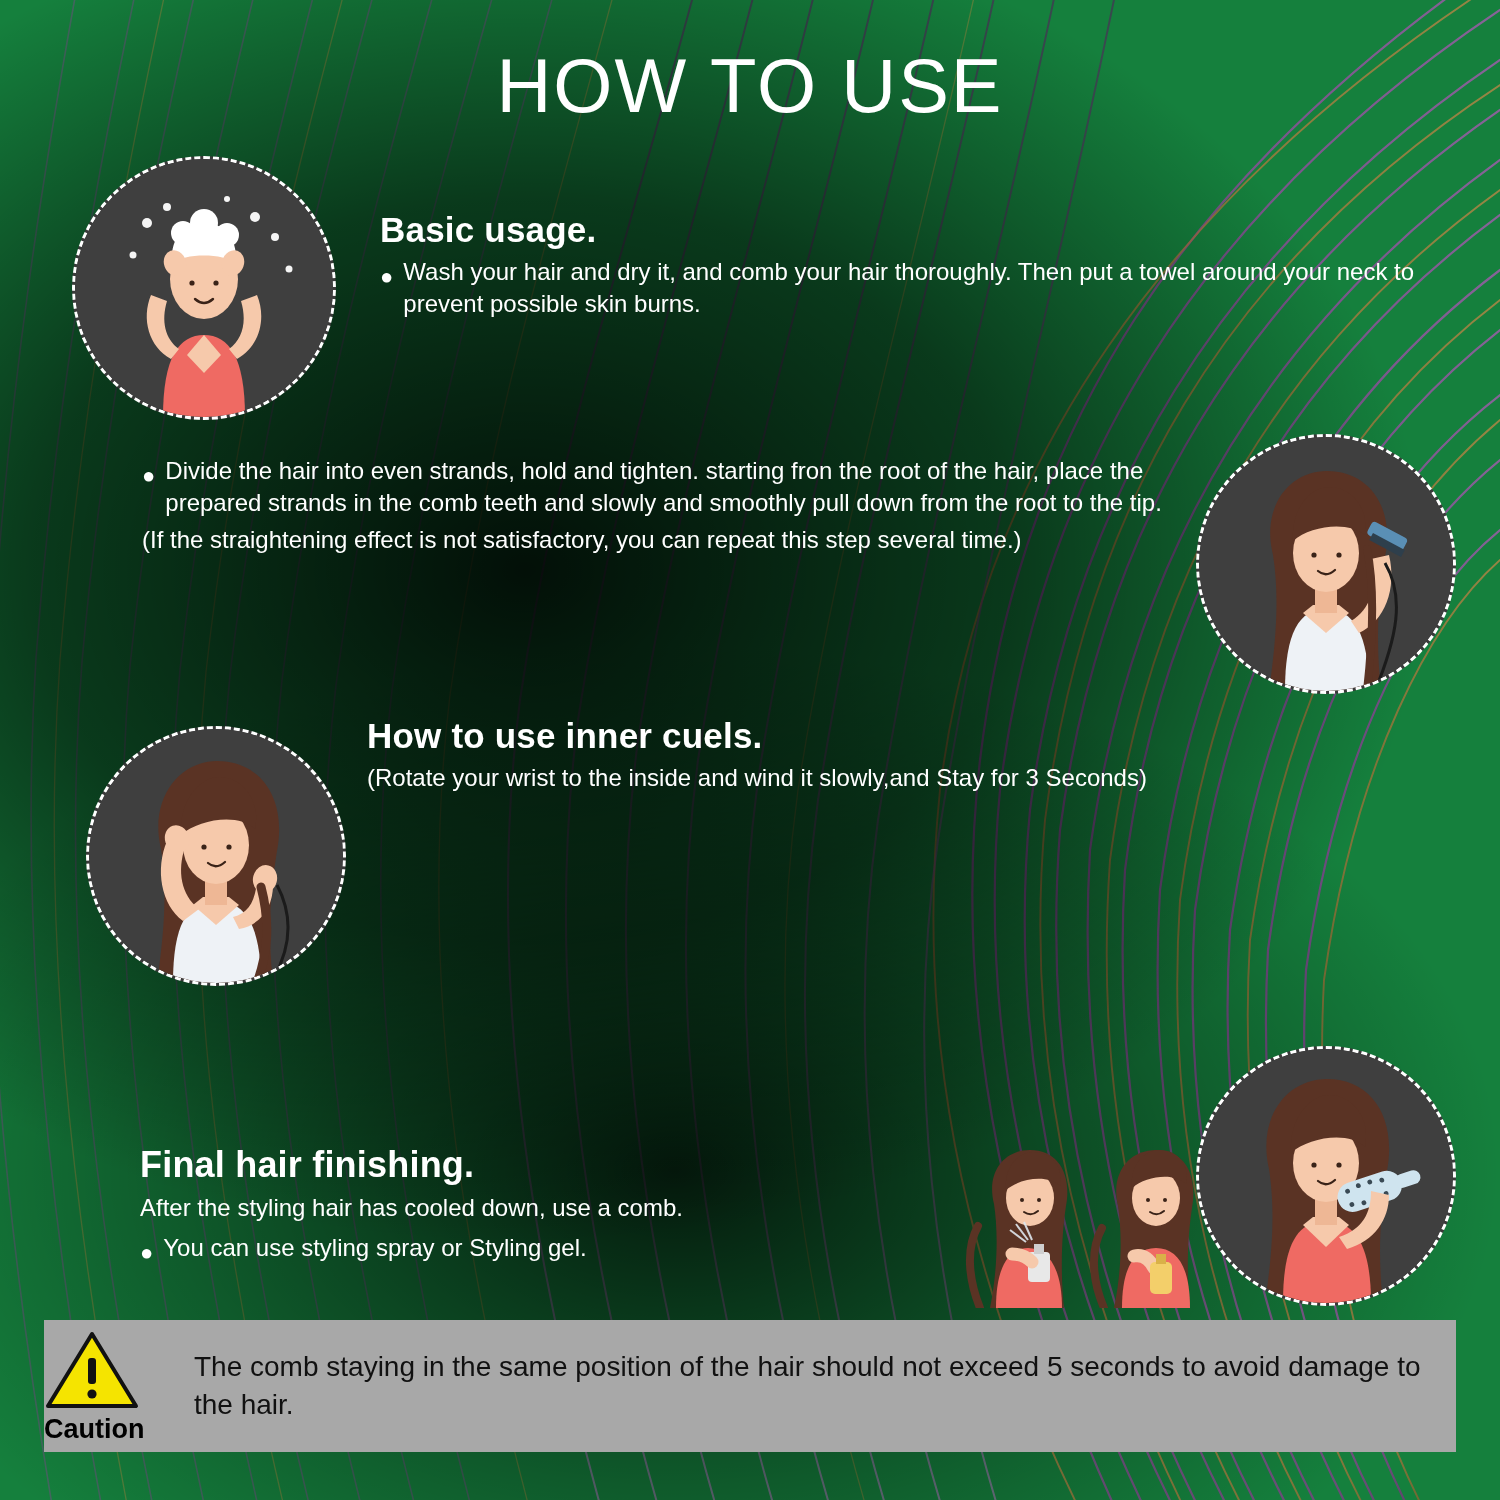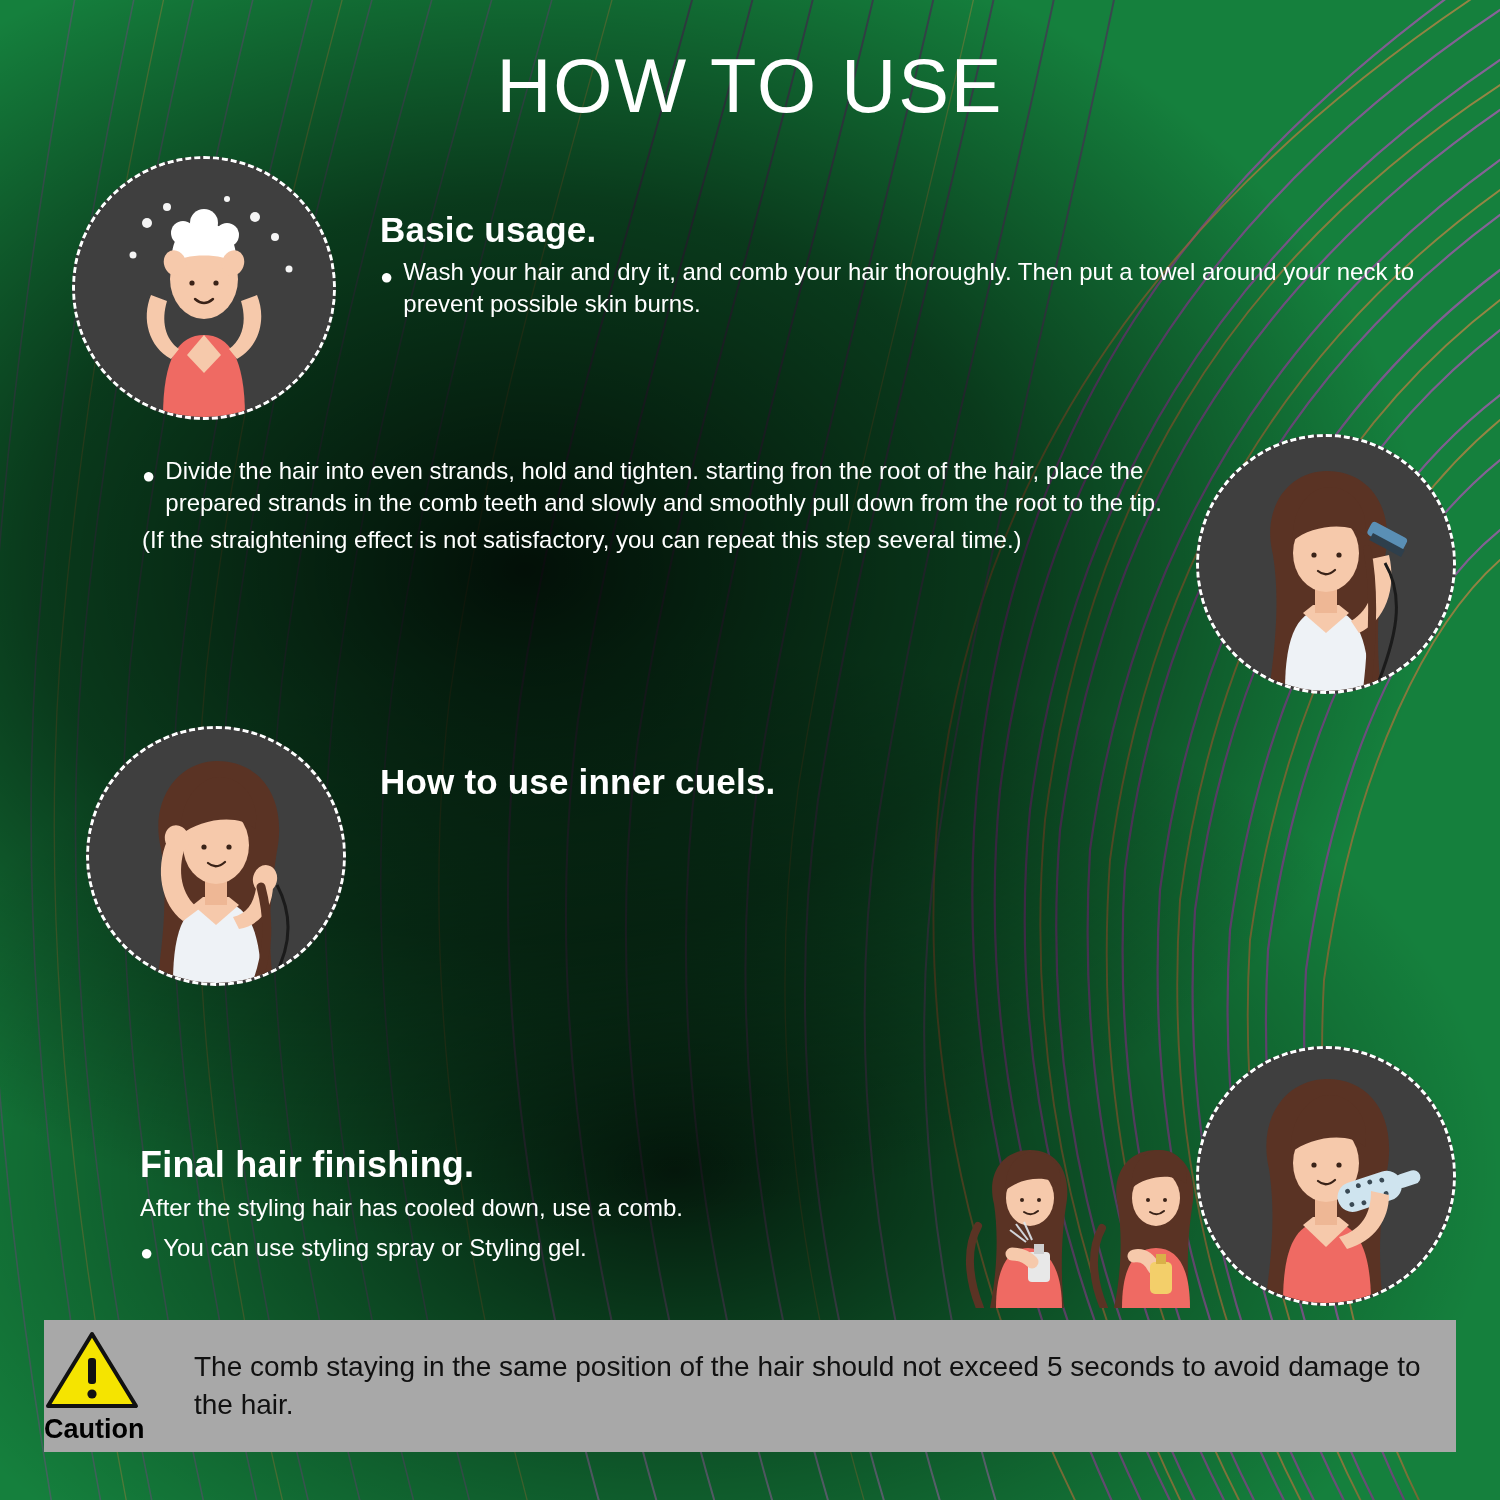--- a/index.html
+++ b/index.html
@@ -305,22 +305,23 @@
         <path d="M94 192 C72 176 66 140 78 112 L96 118 C88 142 92 166 110 180 Z" fill="#f6c9ab"></path>
         <ellipse cx="88" cy="110" rx="12" ry="14" fill="#f6c9ab" transform="rotate(-18 88 110)"></ellipse>
 
         <path d="M150 200 C172 196 184 178 184 156 L168 152 C166 172 160 184 144 188 Z" fill="#f6c9ab"></path>
         <ellipse cx="176" cy="150" rx="12" ry="14" fill="#f6c9ab" transform="rotate(14 176 150)"></ellipse>
         <path d="M172 158 C182 196 178 226 168 254" stroke="#5a3324" stroke-width="9" fill="none" stroke-linecap="round"></path>
         <path d="M188 156 C206 190 200 224 182 254" stroke="#1b1b1b" stroke-width="3" fill="none"></path>
       </svg>
     </div>
 
-    <div class="block" style="left:380px; top:716px; width:1095px;margin-top:46px;">
+    <div class="block" style="left:367px; top:716px; width:1095px;">
       <div class="head">How to use inner cuels.</div>
+      <div class="para" style="margin-top:4px;">(Rotate your wrist to the inside and wind it slowly,and Stay for 3 Seconds)</div>
     </div>
 
     <div class="block" style="left:140px; top:1144px; width:900px;">
       <div class="head" style="font-size:36px;">Final hair finishing.</div>
       <div class="para" style="margin-top:4px;">After the styling hair has cooled down, use a comb.</div>
       <div class="bullet-row" style="margin-top:8px;">
         <span class="dot">●</span>
         <span class="para">You can use styling spray or Styling gel.</span>
       </div>
     </div>

